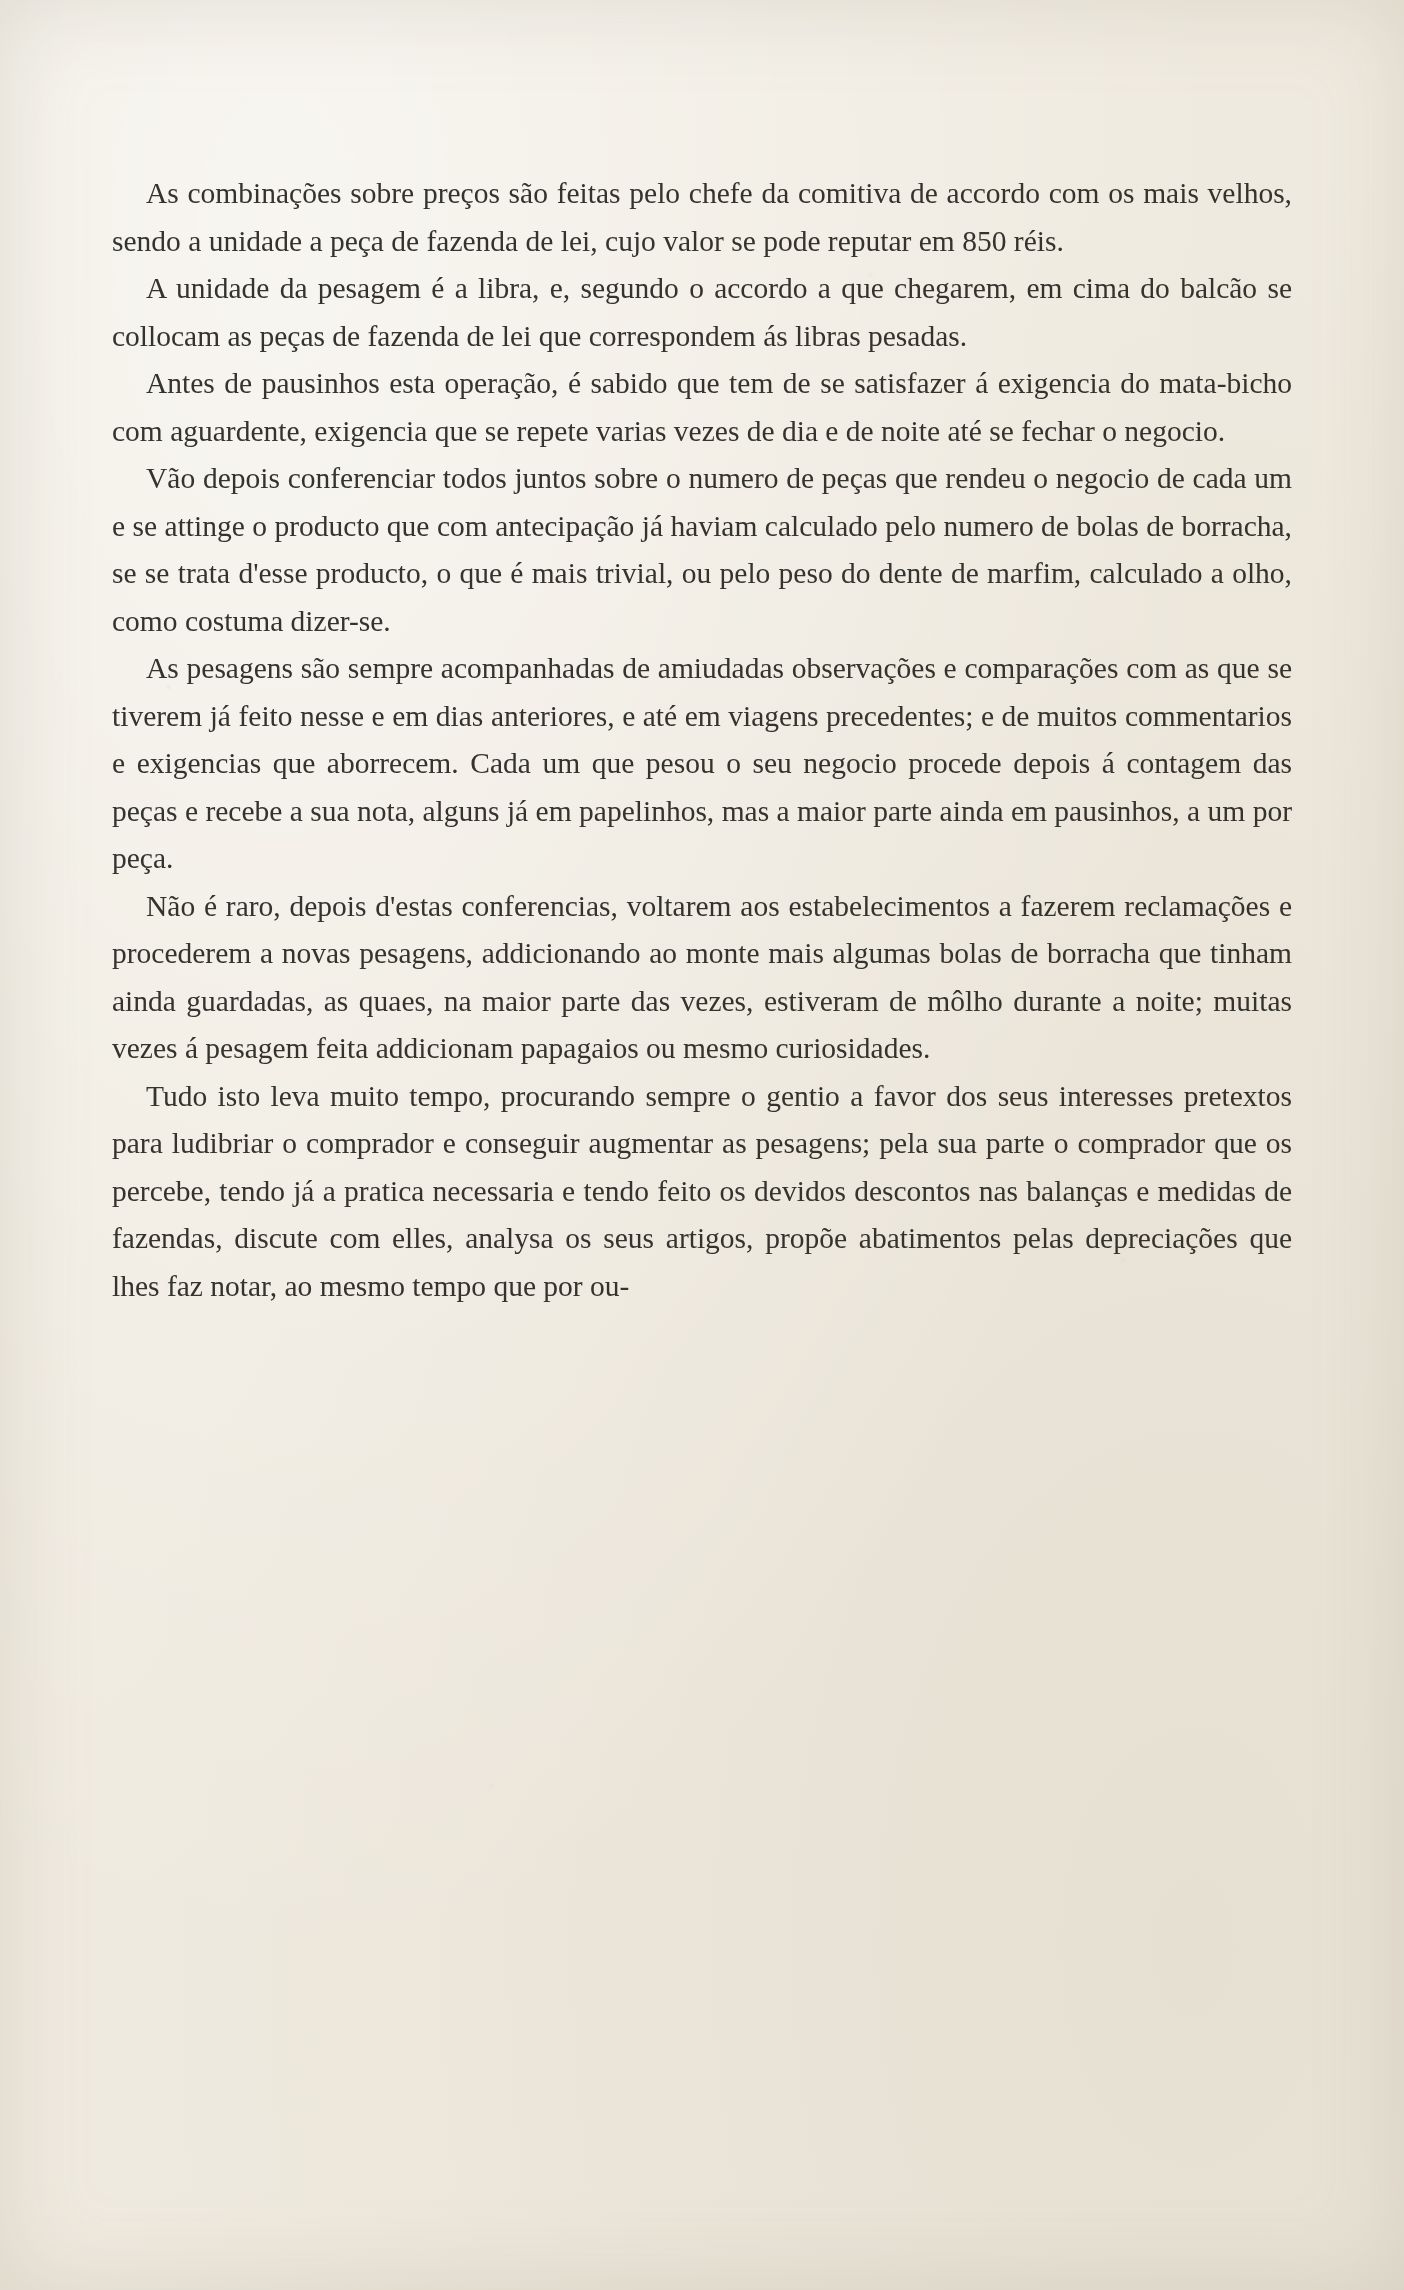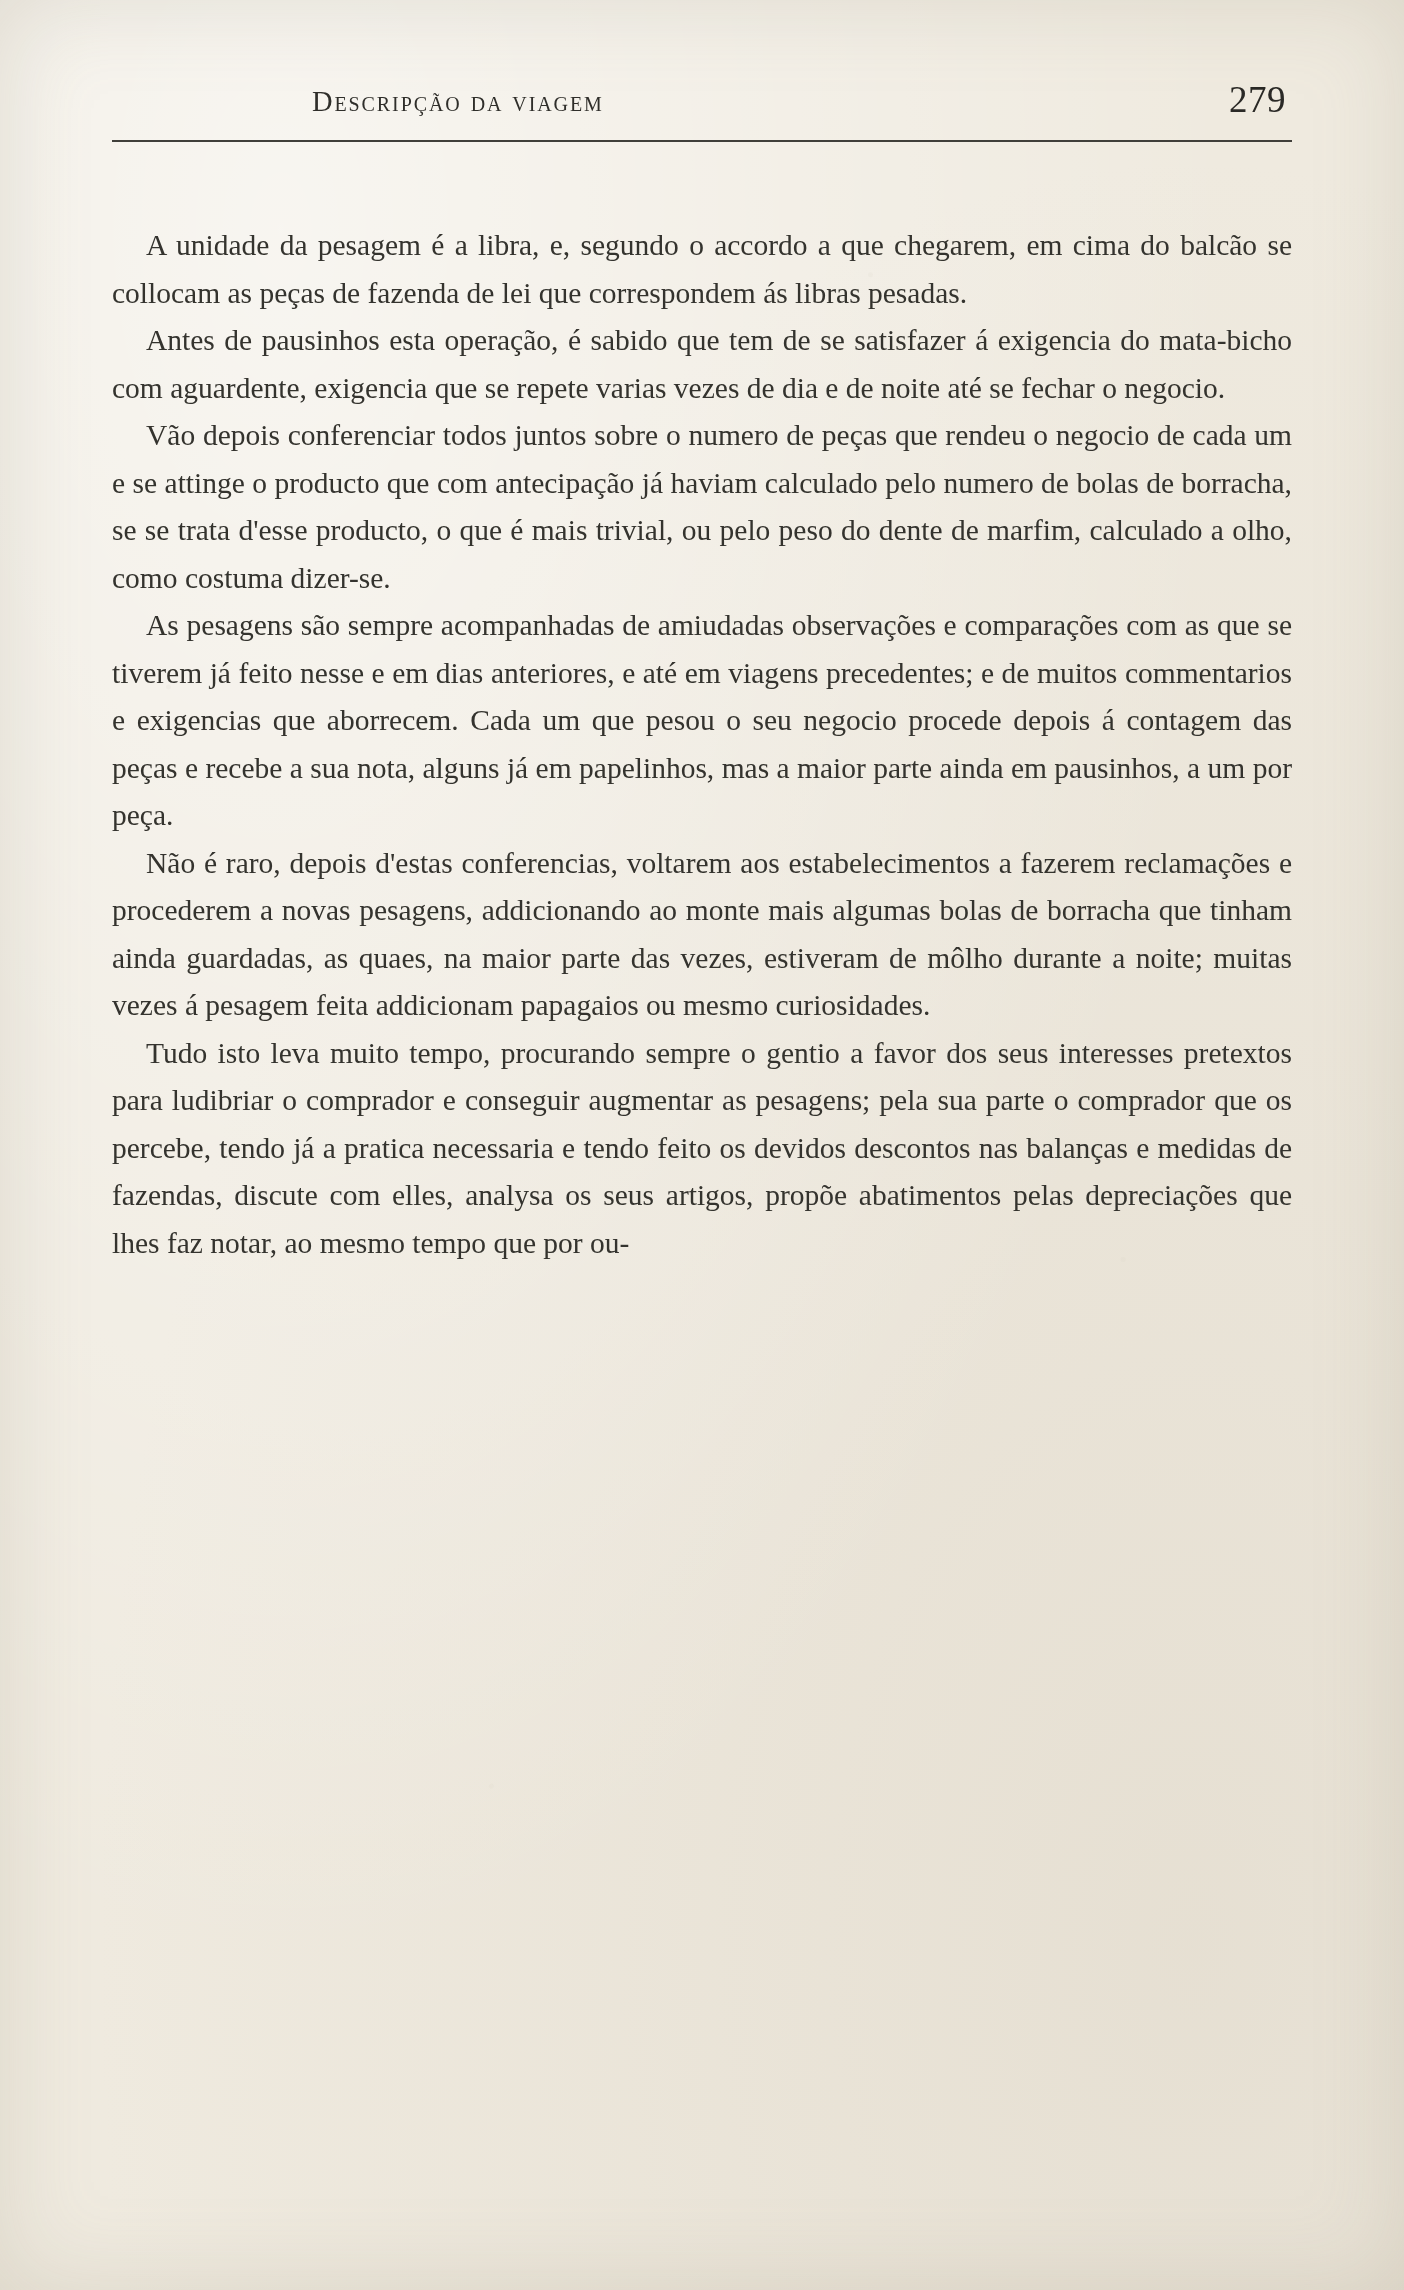--- a/index.html
+++ b/index.html
@@ -132,27 +132,23 @@
 
 <div class="page">
   <div class="paper-texture"></div>
 
   <div class="ghost-top-left"></div>
   <div class="ghost-top-right"></div>
   <div class="ghost-mid"></div>
   <div class="ghost-mid2"></div>
 
   <div class="content">
-    <header class="running-head">
-      <div class="head-title">DESCRIPÇÃO DA VIAGEM</div>
-      <div class="page-number">279</div>
-      <div class="rule"></div>
-    </header>
 
     <div class="body-text" id="body-text">
+        <p>As combinações sobre preços são feitas pelo chefe da comitiva de accordo com os mais velhos, sendo a unidade a peça de fazenda de lei, cujo valor se pode reputar em 850 réis.</p>
         <p>A unidade da pesagem é a libra, e, segundo o accordo a que chegarem, em cima do balcão se collocam as peças de fazenda de lei que correspondem ás libras pesadas.</p>
         <p>Antes de pausinhos esta operação, é sabido que tem de se satisfazer á exigencia do mata-bicho com aguardente, exigencia que se repete varias vezes de dia e de noite até se fechar o negocio.</p>
         <p>Vão depois conferenciar todos juntos sobre o numero de peças que rendeu o negocio de cada um e se attinge o producto que com antecipação já haviam calculado pelo numero de bolas de borracha, se se trata d'esse producto, o que é mais trivial, ou pelo peso do dente de marfim, calculado a olho, como costuma dizer-se.</p>
         <p>As pesagens são sempre acompanhadas de amiudadas observações e comparações com as que se tiverem já feito nesse e em dias anteriores, e até em viagens precedentes; e de muitos commentarios e exigencias que aborrecem. Cada um que pesou o seu negocio procede depois á contagem das peças e recebe a sua nota, alguns já em papelinhos, mas a maior parte ainda em pausinhos, a um por peça.</p>
         <p>Não é raro, depois d'estas conferencias, voltarem aos estabelecimentos a fazerem reclamações e procederem a novas pesagens, addicionando ao monte mais algumas bolas de borracha que tinham ainda guardadas, as quaes, na maior parte das vezes, estiveram de môlho durante a noite; muitas vezes á pesagem feita addicionam papagaios ou mesmo curiosidades.</p>
         <p>Tudo isto leva muito tempo, procurando sempre o gentio a favor dos seus interesses pretextos para ludibriar o comprador e conseguir augmentar as pesagens; pela sua parte o comprador que os percebe, tendo já a pratica necessaria e tendo feito os devidos descontos nas balanças e medidas de fazendas, discute com elles, analysa os seus artigos, propõe abatimentos pelas depreciações que lhes faz notar, ao mesmo tempo que por ou-</p>
       </div>
   </div>
 
   <div class="edge-shadow"></div>

